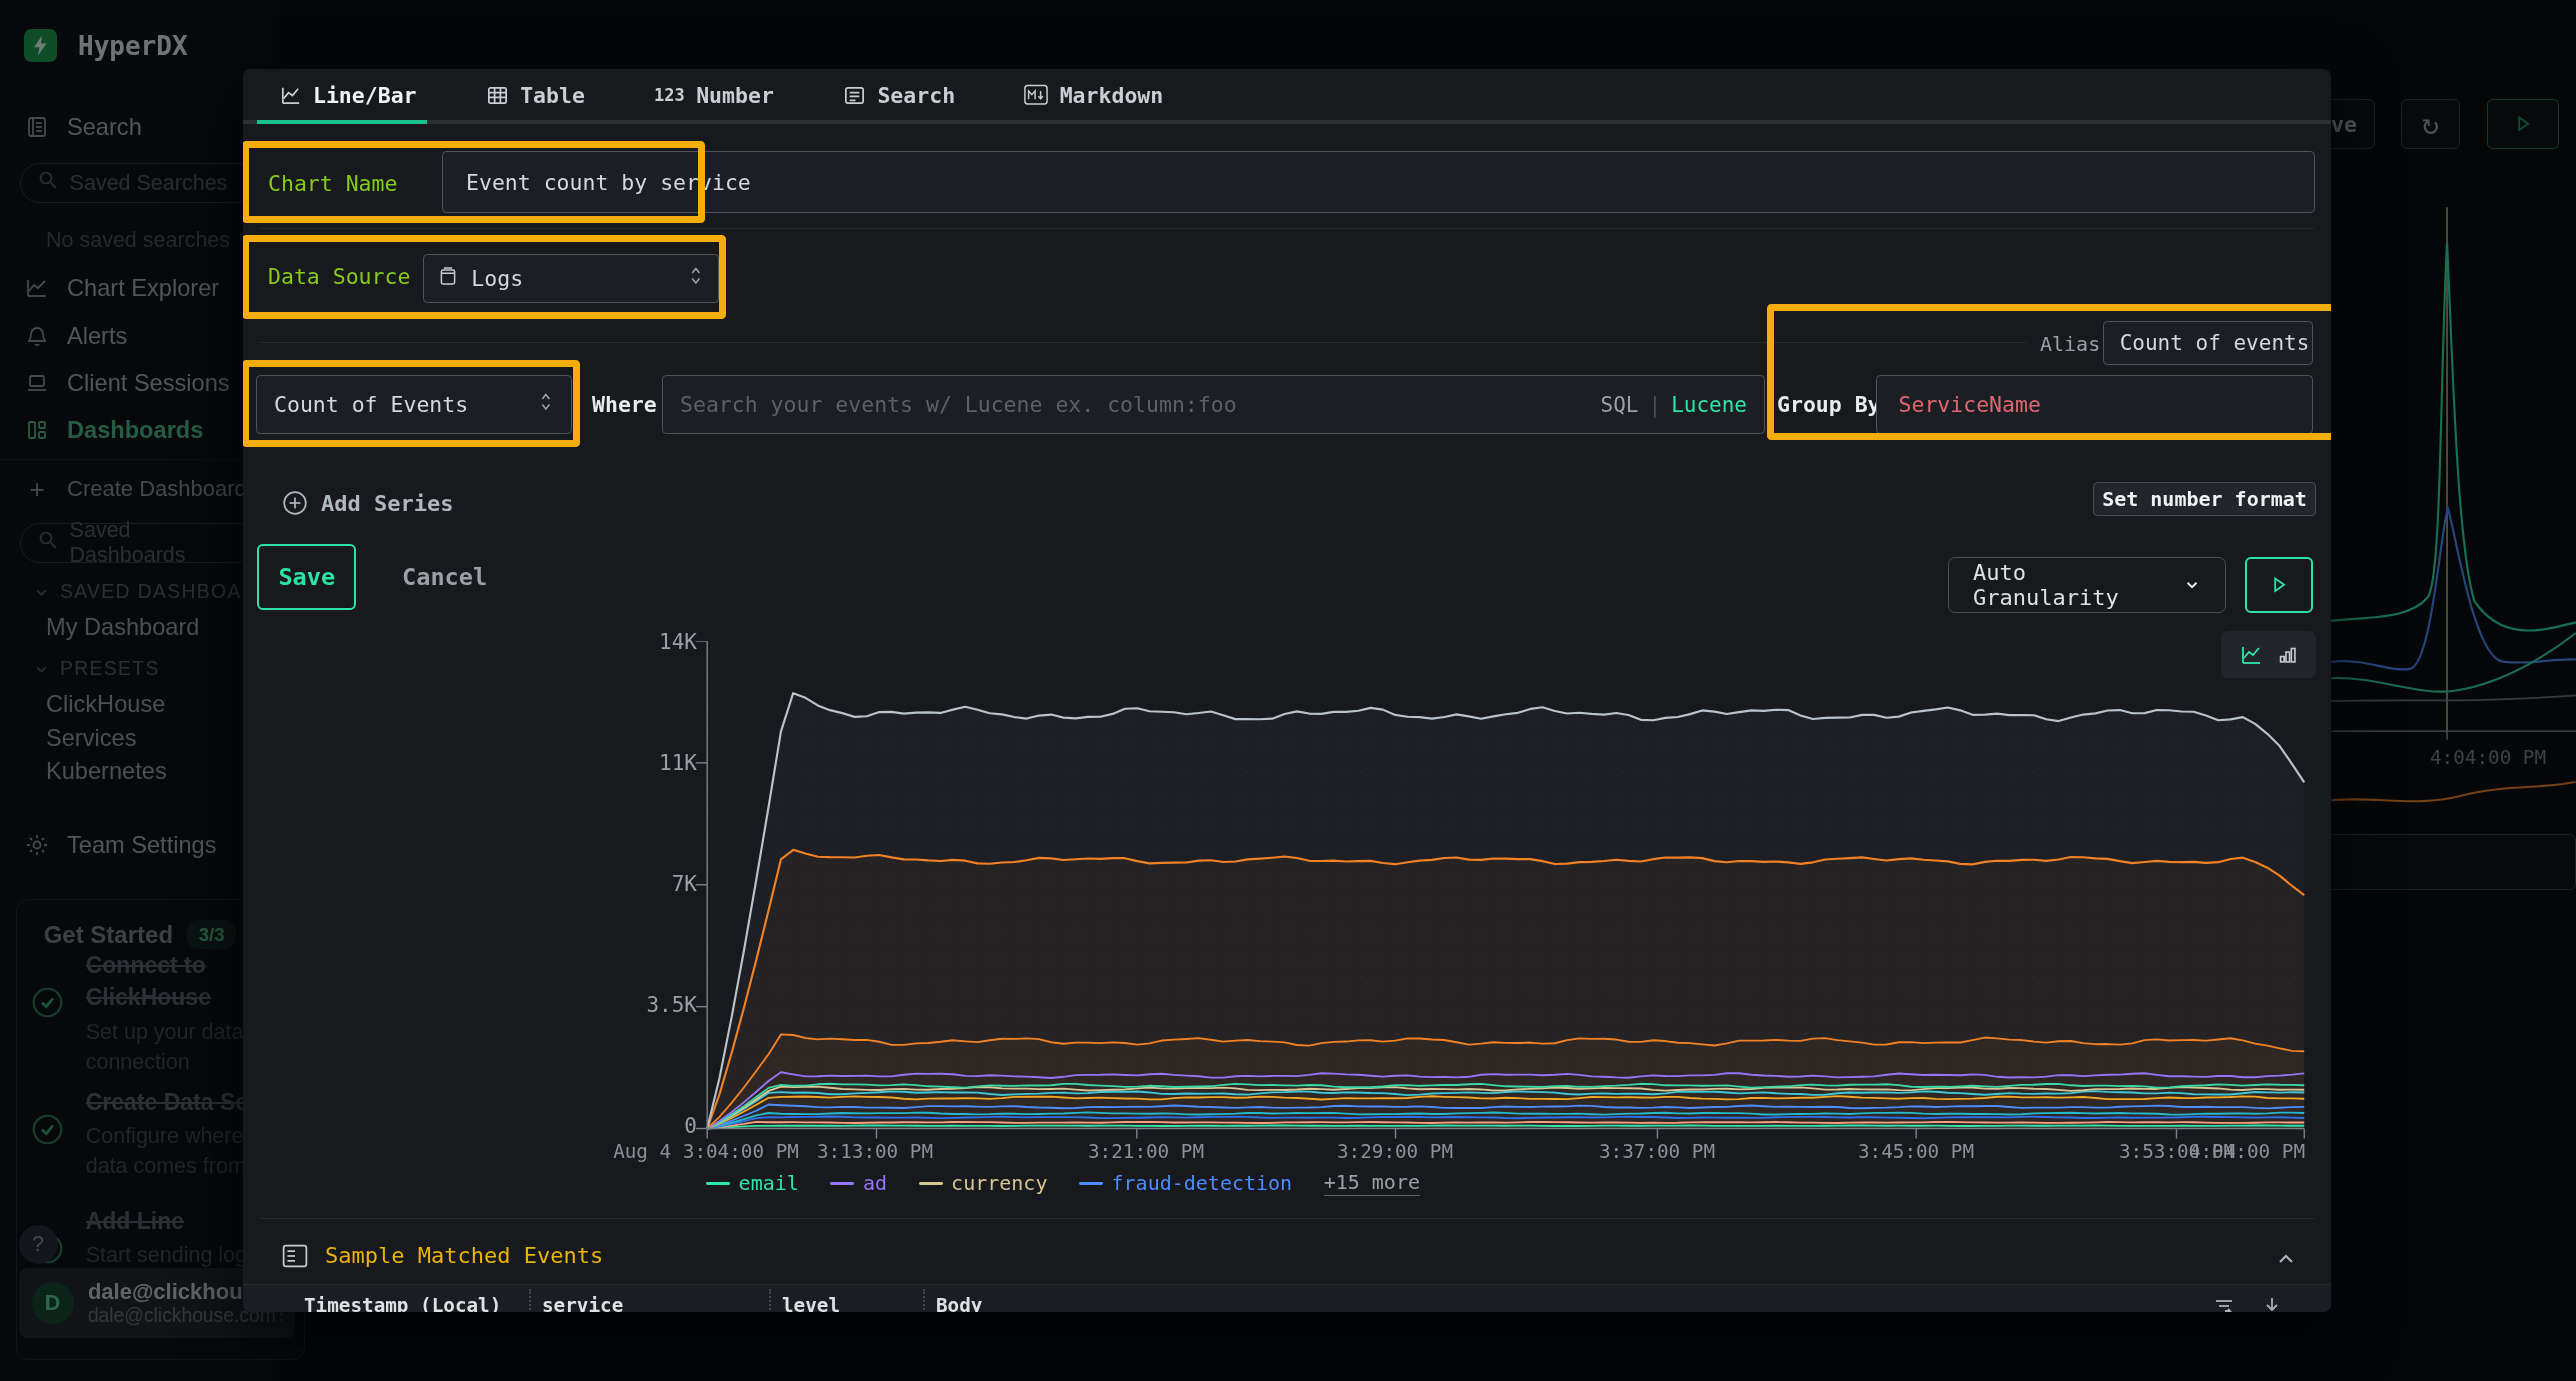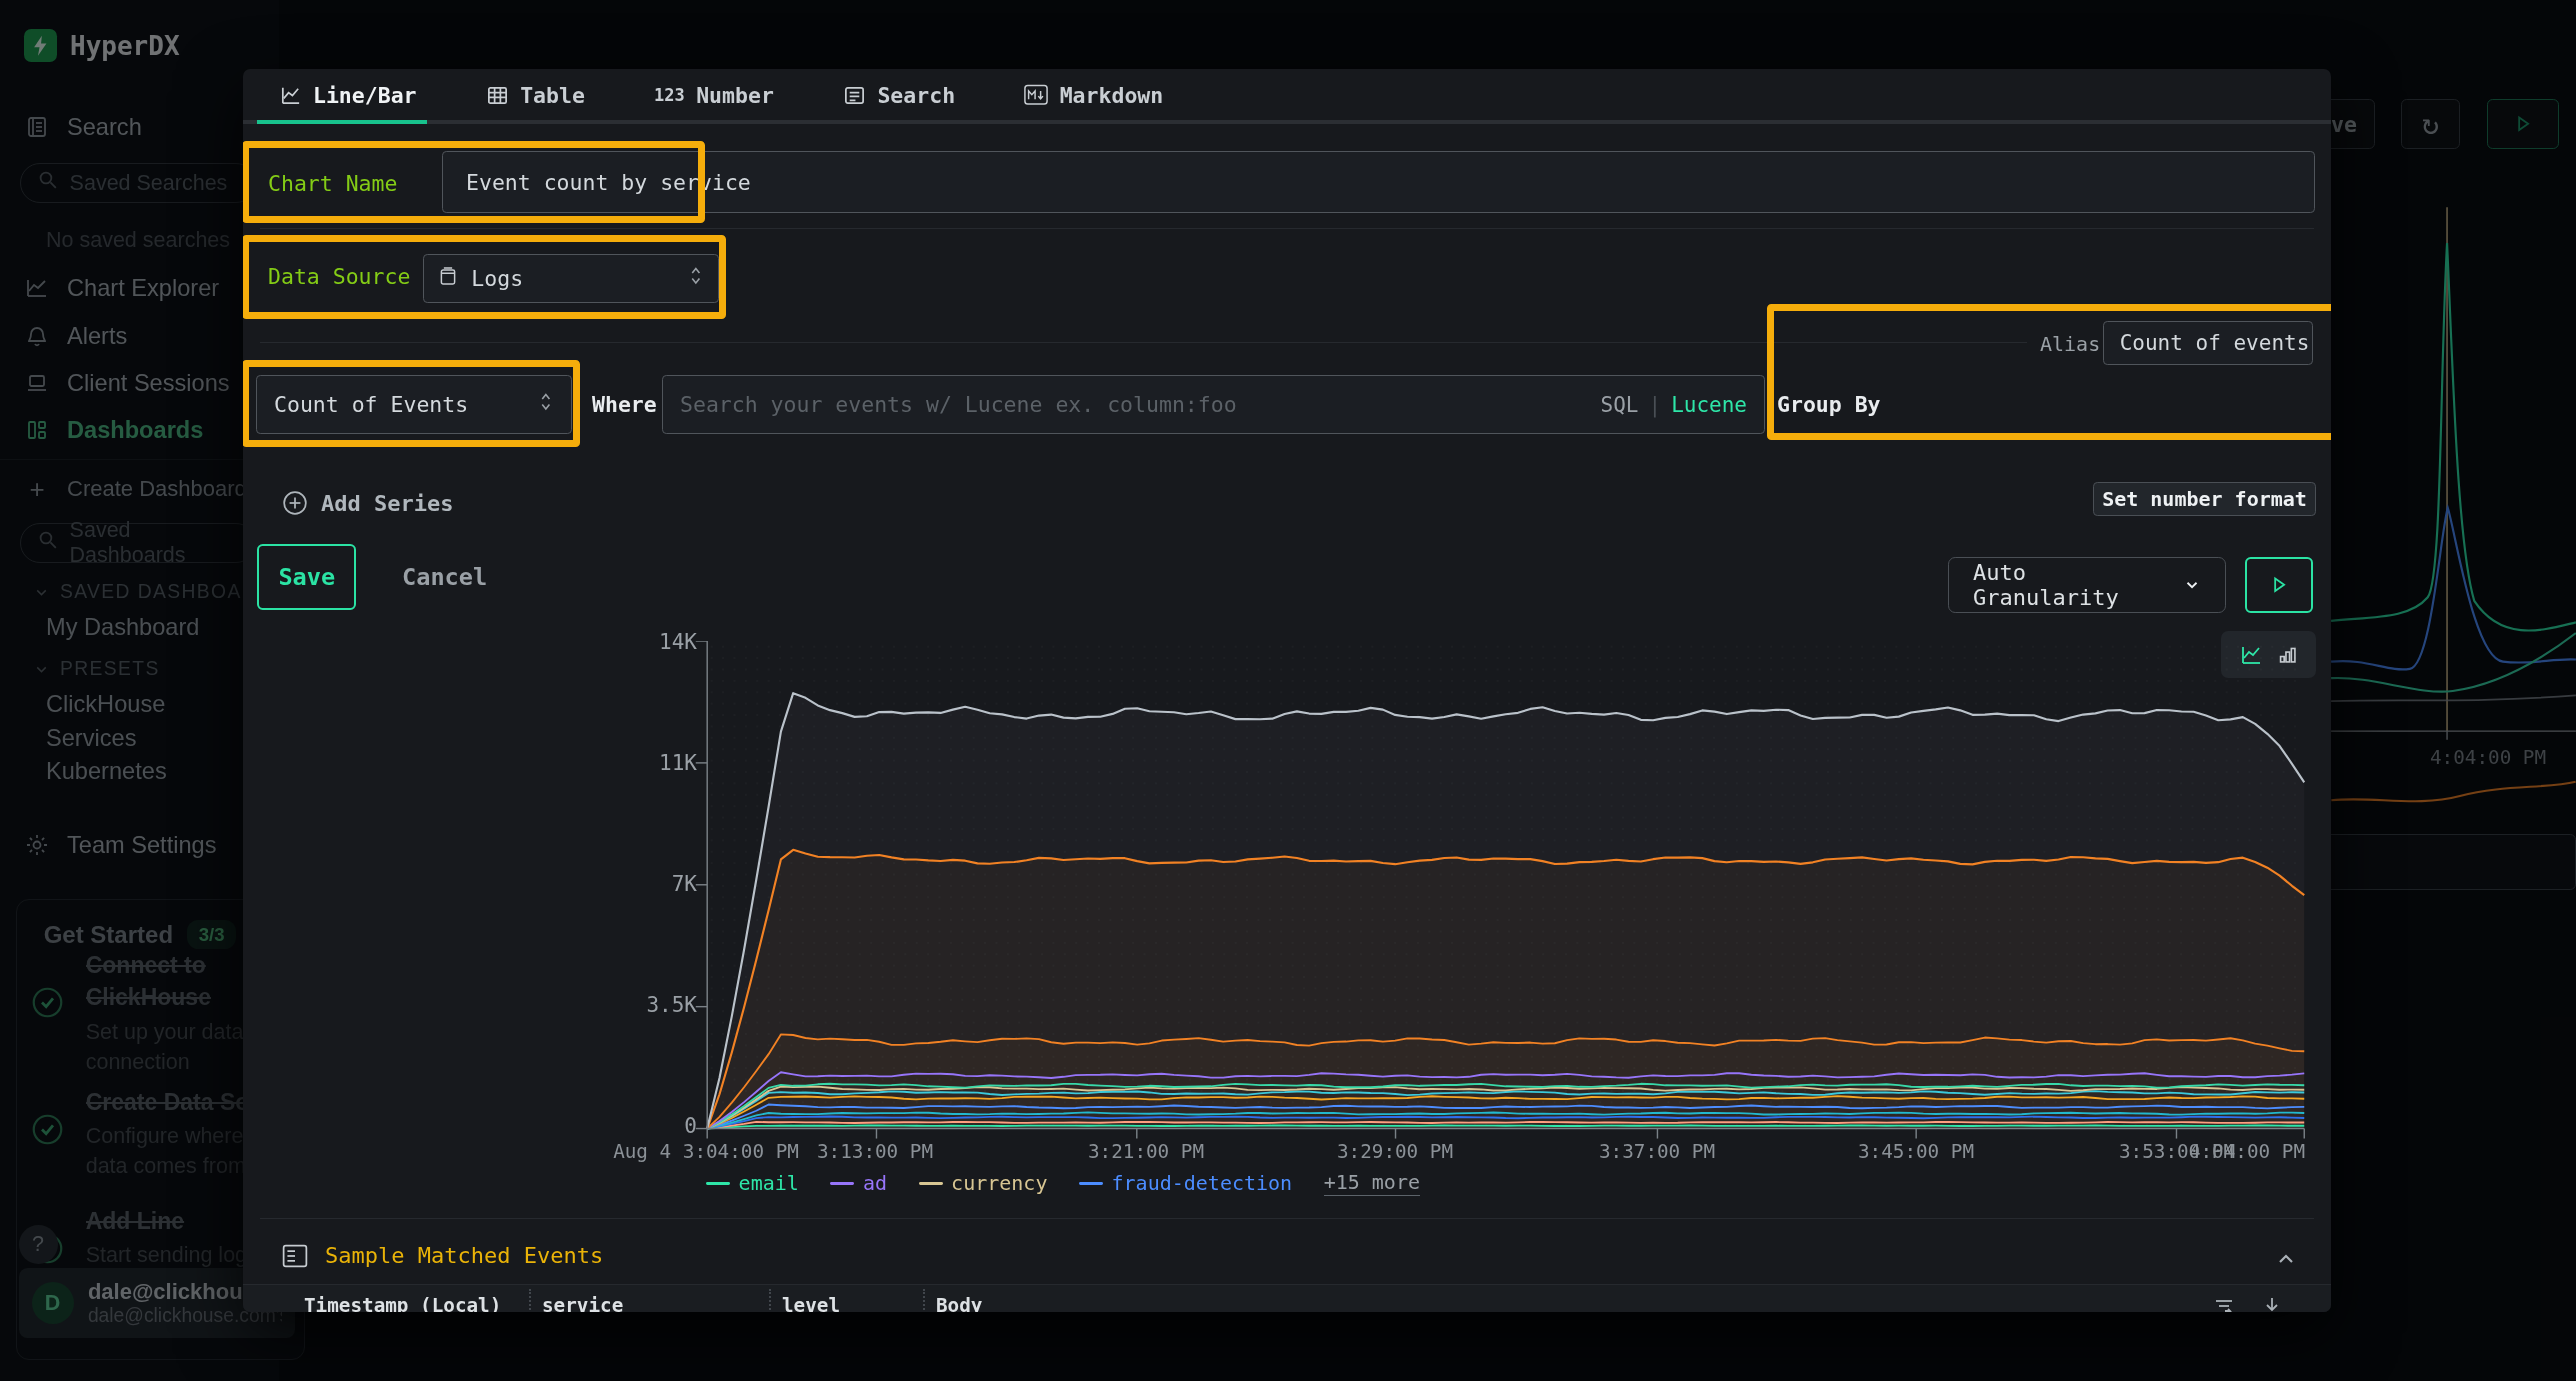--- a/index.html
+++ b/index.html
@@ -7,21 +7,21 @@
   .stage {
     position:relative; width:2576px; height:1381px; overflow:hidden;
     background:#08090b; font-family:"DejaVu Sans Mono","Liberation Mono",monospace;
   }
   
   .page { position:absolute; inset:0; }
   .sidebar {
     position:absolute; left:0; top:0; width:279px; height:1381px;
     background:#0c0e11; font-family:"Liberation Sans","DejaVu Sans",sans-serif;
   }
-  .logo-row { position:absolute; left:24px; top:29px; display:flex; align-items:center; gap:13px; }
+  .logo-row { position:absolute; left:24px; top:29px; display:flex; align-items:center; gap:21px; }
   .logo-badge { width:33px; height:33px; border-radius:7.2px; background:#1e9e4f; display:flex; align-items:center; justify-content:center; }
   .logo-badge svg { width:18.6px; height:21.5px; }
   .brand { font-family:"DejaVu Sans Mono","Liberation Mono",monospace; font-weight:bold; font-size:26px; color:#e8ebed; }
   .nav-item { position:absolute; left:24px; display:flex; align-items:center; gap:17px; color:#a7aeb4; font-size:23.6px; height:36px; }
   .nav-item .nic { width:26px; height:26px; display:flex; align-items:center; justify-content:center; color:#8d949b; }
   .nav-item.active { color:#4fbd85; font-weight:bold; }
   .nav-item.active .nic { color:#4fbd85; }
   .pill {
     position:absolute; left:20px; width:236px; height:40px; border:1.4px solid #31363c; border-radius:20px;
     display:flex; align-items:center; gap:11.4px; padding:0 15.7px; color:#565d63; font-size:21.5px;
@@ -424,20 +424,23 @@
     <div class="m-label bright row-where-label">Where</div>
     <div class="m-input row-where-input">
       <span class="ph">Search your events w/ Lucene ex. column:foo</span>
       <span class="langs">
         <span class="lang-sql">SQL</span>
         <span class="lang-div">|</span>
         <span class="lang-lucene">Lucene</span>
       </span>
     </div>
     <div class="m-label bright row-gb-label">Group By</div>
+    <div class="m-input row-gb-input">
+      <span>ServiceName</span>
+    </div>
 
     <div class="hl chart-name"></div>
     <div class="hl data-source"></div>
     <div class="hl aggregation"></div>
     <div class="hl group-by"></div>
 
     <div class="add-series">
       <svg width="26" height="26" viewBox="0 0 24 24" fill="none" stroke="#aeb5bb" stroke-width="1.6">
           <circle cx="12" cy="12" r="10"></circle>
           <line x1="12" y1="7" x2="12" y2="17"></line>

